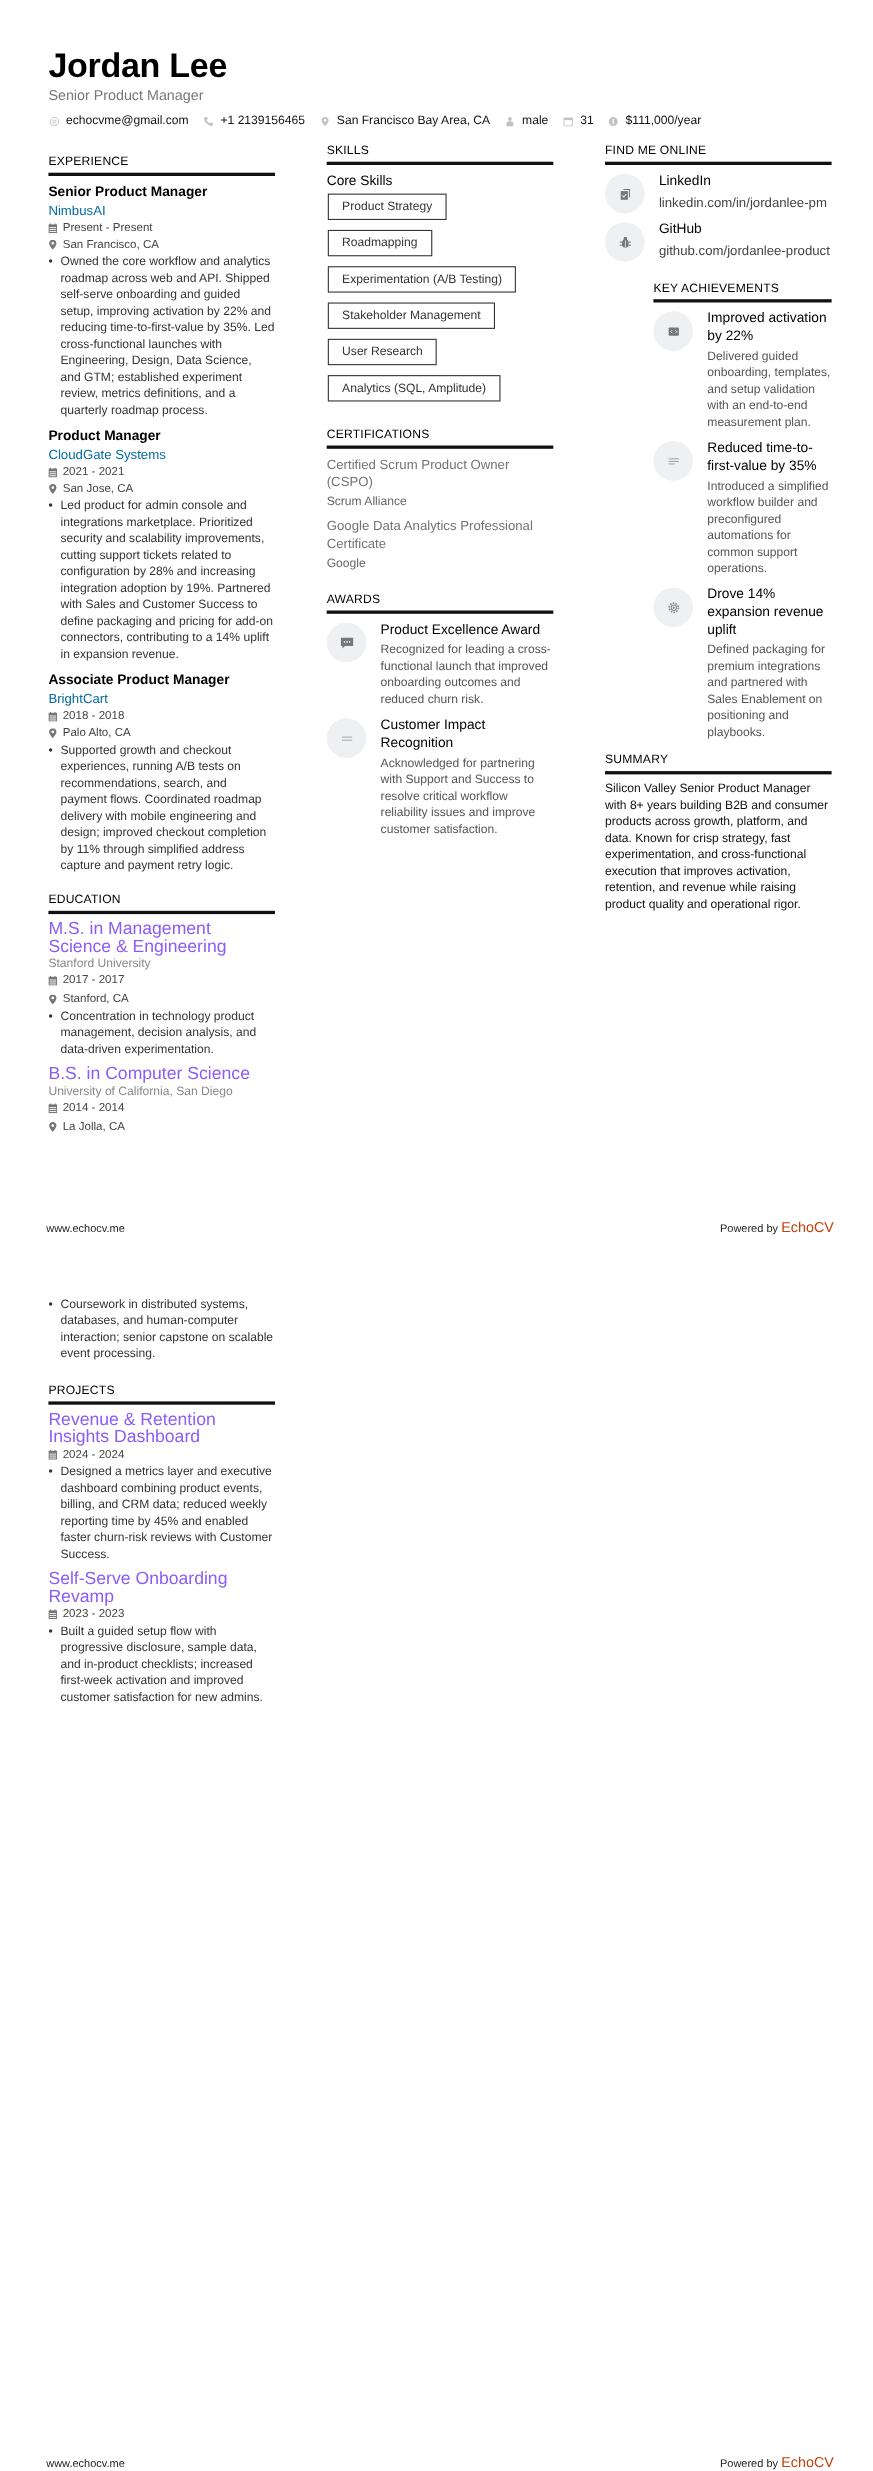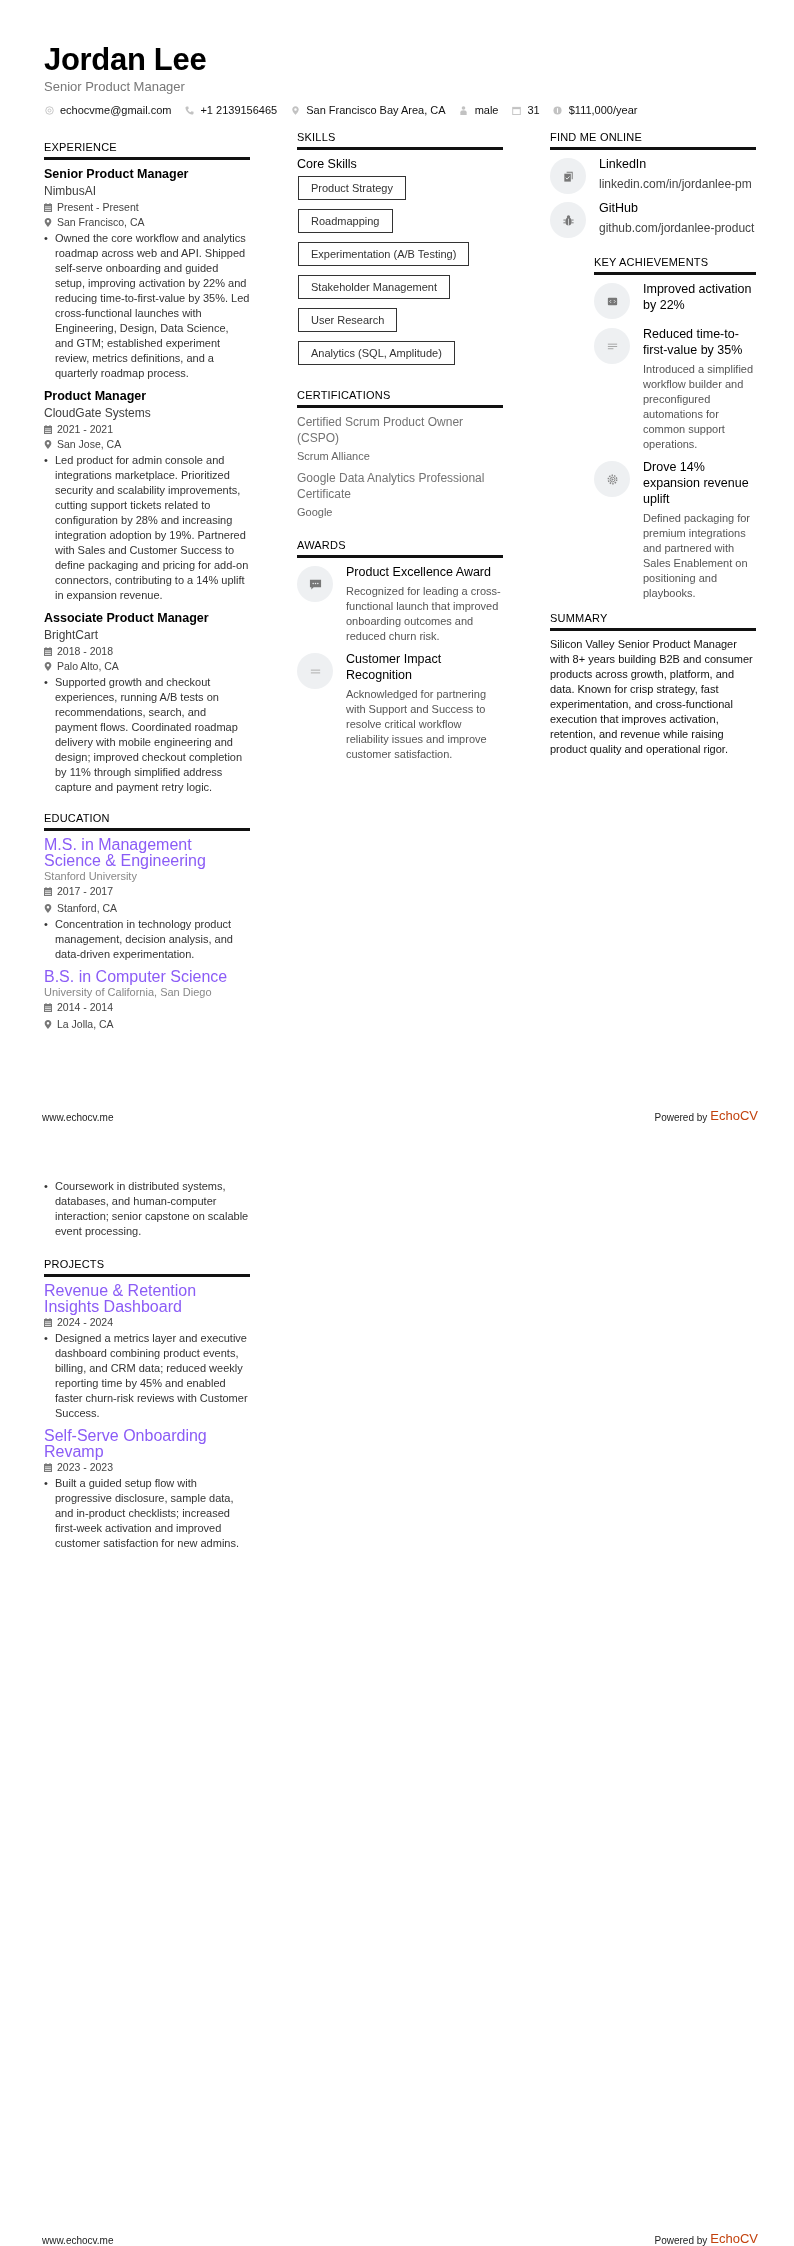--- a/index.html
+++ b/index.html
@@ -19,21 +19,21 @@
   .contact .ic svg { width: 9px; height: 9px; fill: #c2c2c2; }
 
   .col { position: absolute; width: 206px; }
   .col1 { left: 44px; }
   .col2 { left: 297px; }
   .col3 { left: 550px; }
 
   .sec-title { font-size: 11px; color: #000; letter-spacing: 0.2px; padding-bottom: 3px; border-bottom: 3px solid #111; line-height: 14px; margin-bottom: 6px; }
 
   .job-title { font-size: 12.5px; font-weight: bold; color: #000; line-height: 16px; }
-  .org { font-size: 12px; color: #404040; line-height: 17px; margin-top: 1px; }
+  .org { font-size: 12px; color: #0369a1; line-height: 17px; margin-top: 1px; }
   .meta { display: flex; align-items: center; font-size: 10.5px; color: #444; line-height: 15px; }
   .meta svg { width: 8px; height: 9px; fill: #777; margin-right: 5px; }
   .bullets { margin-top: 1px; }
   .bullet { display: flex; font-size: 11px; color: #333; line-height: 15px; }
   .bullet .dot { width: 11px; flex: none; font-size: 11px; }
   .entry { margin-bottom: 7px; }
 
   .edu-title { font-size: 16px; color: #8b5cf6; line-height: 16px; }
   .edu-org { font-size: 11px; color: #888; line-height: 15px; }
 
@@ -361,20 +361,21 @@
       <div class="sec-title">KEY ACHIEVEMENTS</div>
       <div class="icon-item">
         <div class="circle">
           <svg viewBox="0 0 14 14">
               <rect x="2" y="3" width="10" height="8" rx="1"></rect>
               <path d="M5.5 5.5 L4 7 L5.5 8.5 M8.5 5.5 L10 7 L8.5 8.5" stroke="#eef0f2" stroke-width="0.9" fill="none"></path>
             </svg>
         </div>
         <div class="icon-body">
           <div class="ib-title">Improved activation by 22%</div>
+          <div class="ib-sub">Delivered guided onboarding, templates, and setup validation with an end-to-end measurement plan.</div>
         </div>
       </div>
       <div class="icon-item">
         <div class="circle">
           <svg viewBox="0 0 14 14">
               <rect x="2" y="4" width="10" height="0.9" fill="#999"></rect>
               <rect x="2" y="6.5" width="10" height="0.9" fill="#999"></rect>
               <rect x="2" y="9" width="6" height="0.9" fill="#999"></rect>
             </svg>
         </div>

